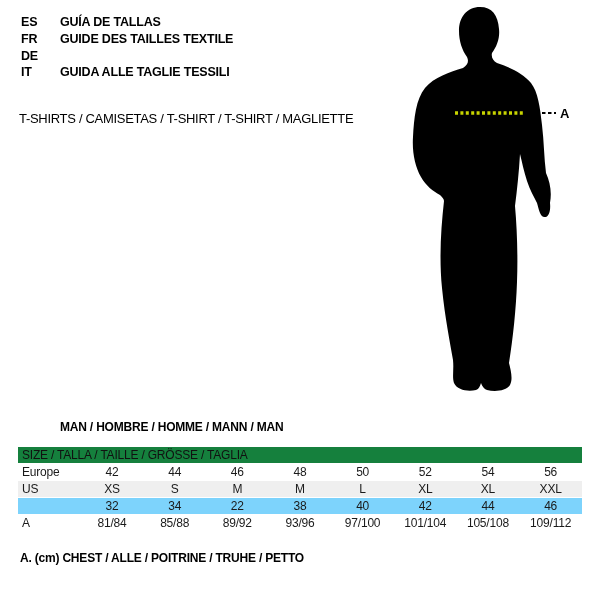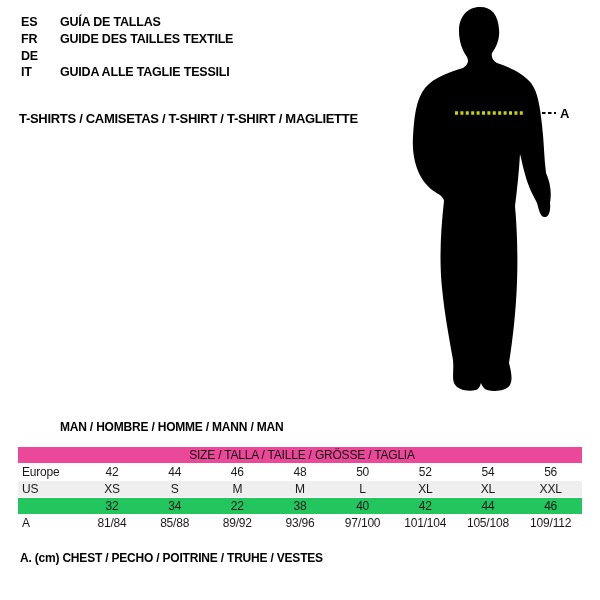--- a/index.html
+++ b/index.html
@@ -12,45 +12,45 @@
   .abs{position:absolute;}
 
   
   .lang-block{top:14px;left:21px;}
   .lang-row{display:flex;line-height:16.8px;}
   .lang-code{width:39px;font-weight:700;font-size:12.5px;letter-spacing:-0.2px;}
   .lang-label{font-weight:700;font-size:12.5px;letter-spacing:-0.2px;white-space:nowrap;}
 
   
   .cat-block{top:109px;left:19px;}
-  .cat-line{font-weight:700;font-size:13px;line-height:19px;letter-spacing:-0.3px;white-space:nowrap;}
+  .cat-line{font-weight:400;font-size:13px;line-height:19px;letter-spacing:-0.3px;white-space:nowrap;}
 
   
   .figure-wrap{top:0;left:368px;width:230px;height:400px;}
 
   
   .section-title{top:420px;left:20px;font-weight:700;font-size:12px;letter-spacing:-0.2px;white-space:nowrap;padding-left:40px;}
 
   
   table.size-table{
     position:absolute;top:447px;left:18px;width:564px;
     border-collapse:collapse;table-layout:fixed;
     font-size:12px;color:#1a1a1a;letter-spacing:-0.2px;
   }
   .size-table td,.size-table th{
     height:16px;padding:0;text-align:center;vertical-align:middle;
     font-weight:400;border-bottom:1px solid #ffffff;
   }
   .size-table .lbl{width:90px;text-align:left;padding-left:4px;}
   .size-table tr.hdr th{
-    background:#ec4899;text-align:center;padding-left:4px;font-weight:400;color:#111;
+    background:#15803d;text-align:left;padding-left:4px;font-weight:400;color:#111;
   }
   .size-table tr.r-white td{background:#ffffff;}
   .size-table tr.r-light td{background:#efefef;}
-  .size-table tr.r-lighter td{background:#22c55e;}
+  .size-table tr.r-lighter td{background:#7dd3fc;}
 
   
   .footnote{top:551px;left:20px;font-weight:700;font-size:12px;letter-spacing:-0.2px;white-space:nowrap;}
 </style>
 </head>
 <body>
 
 <div class="abs lang-block">
   <div class="lang-row">
     <span class="lang-code">ES</span>
@@ -159,13 +159,13 @@
     <td>89/92</td>
     <td>93/96</td>
     <td>97/100</td>
     <td>101/104</td>
     <td>105/108</td>
     <td>109/112</td>
   </tr>
 </tbody>
   </table>
 
-<div class="abs footnote">A. (cm) CHEST / PECHO / POITRINE / TRUHE / VESTES</div>
+<div class="abs footnote">A. (cm) CHEST / ALLE / POITRINE / TRUHE / PETTO</div>
 
 </body></html>

